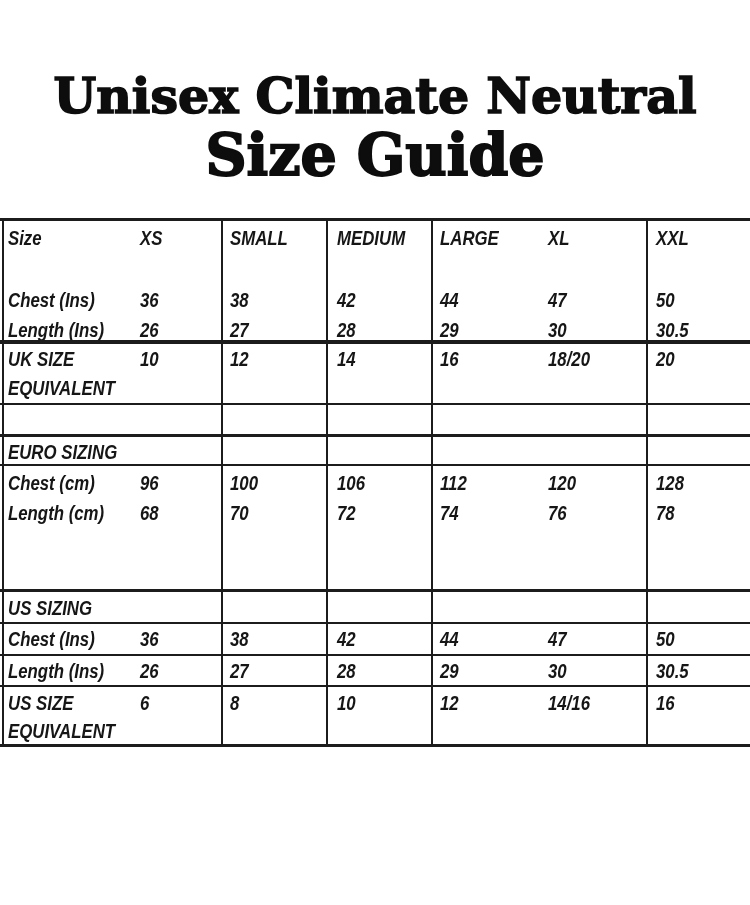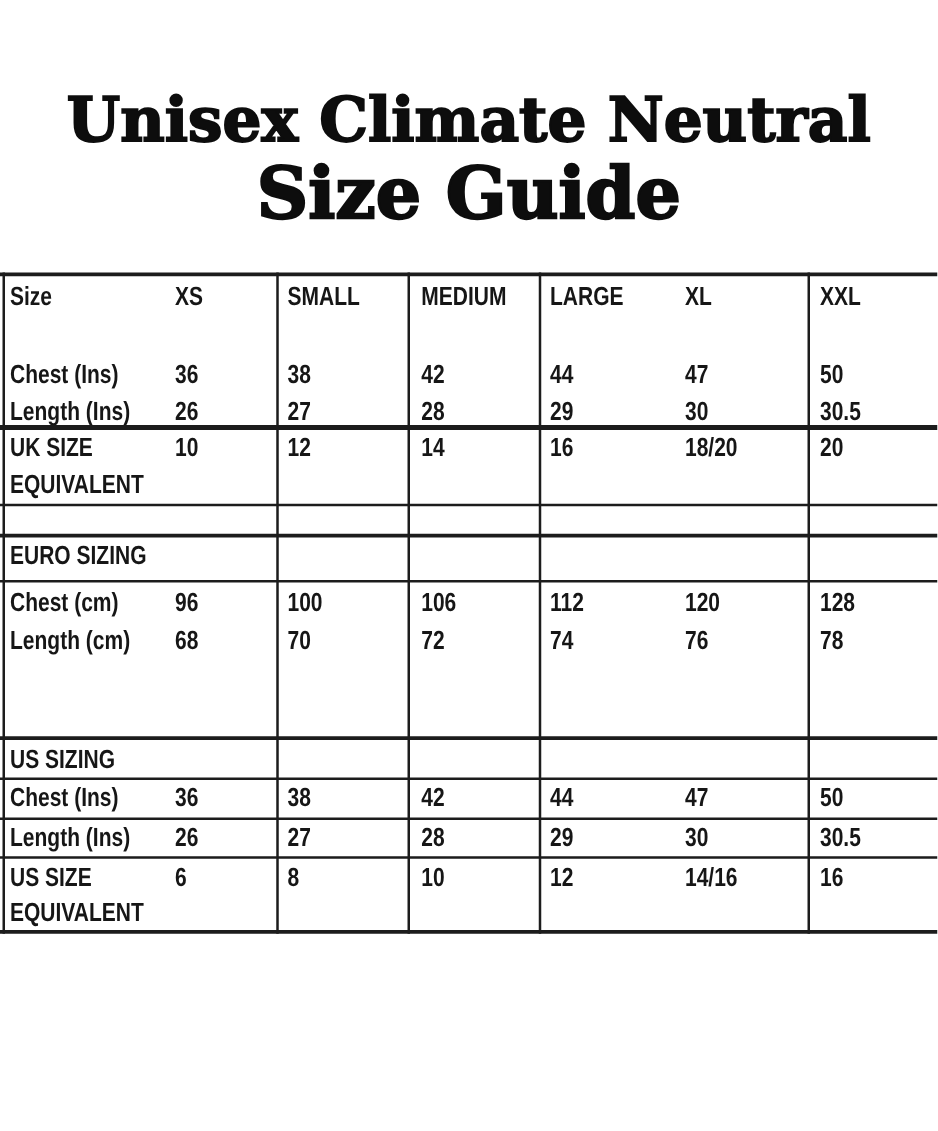--- a/index.html
+++ b/index.html
@@ -19,25 +19,26 @@
   }
   .t1{top:72px;font-size:49px;line-height:49px;}
   .t2{top:126px;font-size:57px;line-height:57px;-webkit-text-stroke:1.9px #0d0d0d;}
 
   
   .tbl{position:absolute;left:0;top:218px;width:750px;height:529px;}
   .vl{position:absolute;top:0;bottom:0;width:2px;background:#1c1c1c;}
   .band{
     position:absolute;left:0;width:750px;box-sizing:border-box;
     border-top:2px solid #1c1c1c;
+    font-style:italic;
   }
   .bA{top:0;height:122px;border-top-width:3px;}
   .bB{top:122px;height:75px;border-top-width:4px;}
   .bC{top:185px;height:31px;}
-  .bD{top:209px;height:30px;border-top-width:3px;}
+  .bD{top:216px;height:30px;border-top-width:3px;}
   .bE{top:246px;height:95px;}
   .bF{top:371px;height:26px;border-top-width:3px;}
   .bG{top:404px;height:32px;}
   .bH{top:436px;height:31px;}
   .bI{top:467px;height:62px;border-bottom:3px solid #1c1c1c;}
 
   .row{position:absolute;left:0;width:100%;height:24px;line-height:24px;}
   .ct{
     position:absolute;top:0;white-space:nowrap;
     font-weight:bold;font-size:21px;color:#161616;

